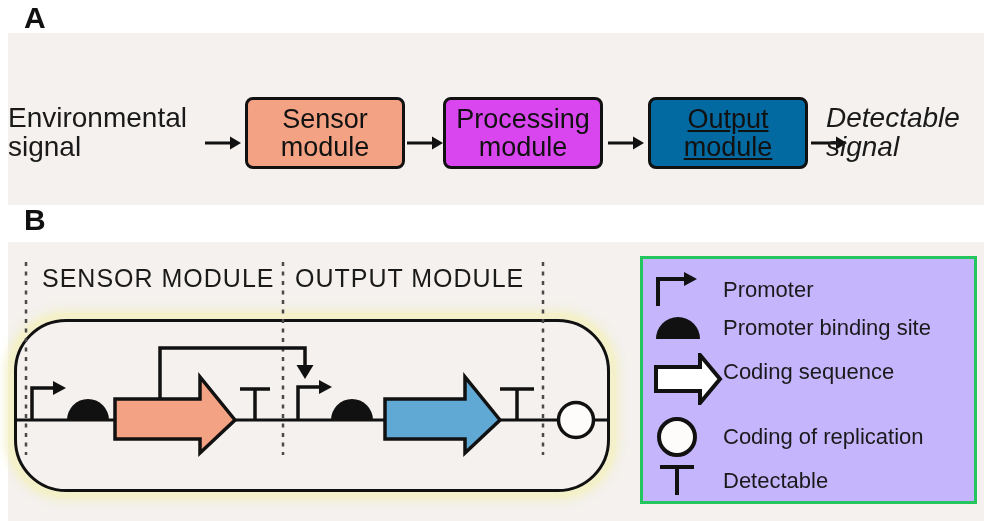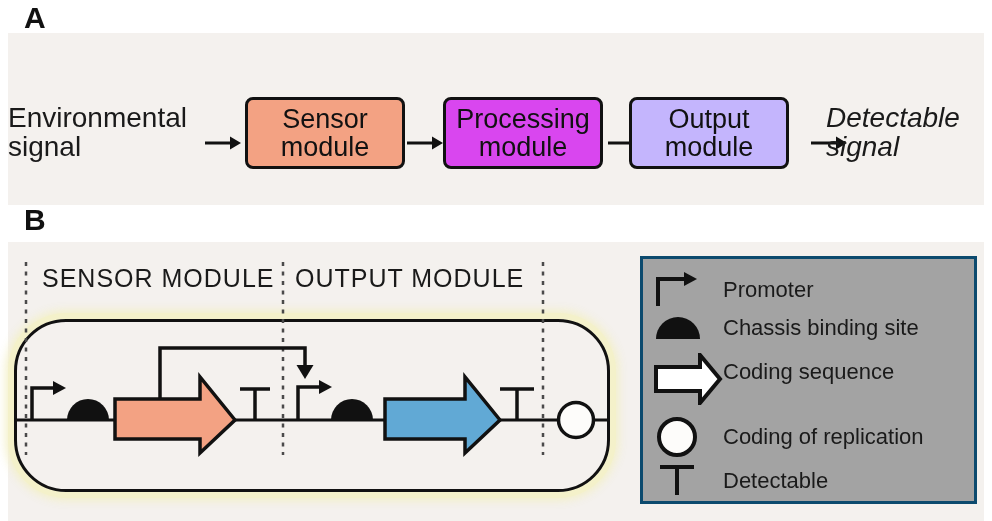--- a/index.html
+++ b/index.html
@@ -20,39 +20,39 @@
   .io-label { position:absolute; top:70px; font-size:28px; line-height:29px; text-align:left;
     white-space:pre-line; color:#1a1a1a; }
   #env-label { left:0px; width:208px; }
   #det-label { left:818px; width:158px;font-style:italic; }
 
   .module-box { position:absolute; top:64px; width:160px; height:72px; border:3px solid #111;
     border-radius:8px; display:flex; align-items:center; justify-content:center;
     font-size:27px; line-height:28px; text-align:center; white-space:pre-line; color:#111; }
   #box-sensor { left:237px; background:#f3a283; }
   #box-processing { left:435px; background:#d946ef; }
-  #box-output { left:621px; background:#c4b5fd; }
+  #box-output { left:640px; background:#0369a1;text-decoration:underline; }
 
   .flow-arrow { position:absolute; top:101px; width:36px; height:18px; }
   #fa1{left:197px;} #fa2{left:399px;} #fa3{left:600px;} #fa4{left:803px;}
 
   .b-header { position:absolute; top:22px; font-size:25px; font-weight:500;
     letter-spacing:1px; color:#1a1a1a; }
   #hdr-sensor { left:34px; }
   #hdr-output { left:287px; }
 
   #chassis { position:absolute; left:6px; top:77px; width:596px; height:173px;
     border:3px solid #111; border-radius:52px;
     box-shadow:0 0 0 6px #f4f1ca, 0 0 9px 9px rgba(243,240,198,0.9); }
   #chassis-label { position:absolute; left:44px; top:206px; font-size:24px; color:#1a1a1a; }
 
   #circuit-svg { position:absolute; left:0; top:0; width:976px; height:279px; }
 
   #legend { position:absolute; left:632px; top:14px; width:337px; height:248px;
-    border:3px solid #0c4a6e; background:#a3a3a3; }
+    border:3px solid #22c55e; background:#c4b5fd; }
   .legend-row { position:absolute; left:0; width:100%; }
   .legend-icon { position:absolute; }
   .legend-text { position:absolute; left:80px; font-size:22px; color:#1a1a1a; white-space:nowrap; }
 </style>
 </head>
 <body>
 
 <div class="panel-label" id="labelA">A</div>
 
 <div class="panel" id="panelA">
@@ -152,21 +152,21 @@
         <path d="M3,37 V10 H29" fill="none" stroke="#111" stroke-width="4"></path>
         <polygon points="29,3 29,17 42,10" fill="#111"></polygon>
       </svg>
       <div class="legend-text" style="top:18px">Promoter</div>
     </div>
 
     <div class="legend-row">
       <svg class="legend-icon" style="left:12px;top:57px" width="46" height="23" viewBox="0 0 46 23">
         <path d="M1,23 A22,22 0 0 1 45,23 Z" fill="#111"></path>
       </svg>
-      <div class="legend-text" style="top:56px">Chassis binding site</div>
+      <div class="legend-text" style="top:56px">Promoter binding site</div>
     </div>
 
     <div class="legend-row">
       <svg class="legend-icon" style="left:10px;top:94px" width="70" height="52" viewBox="0 0 70 52">
         <polygon points="3,14 47,14 47,2 67,26 47,50 47,38 3,38" fill="#ffffff" stroke="#111" stroke-width="4" stroke-linejoin="miter"></polygon>
       </svg>
       <div class="legend-text" style="top:100px">Coding sequence</div>
     </div>
 
     <div class="legend-row">

